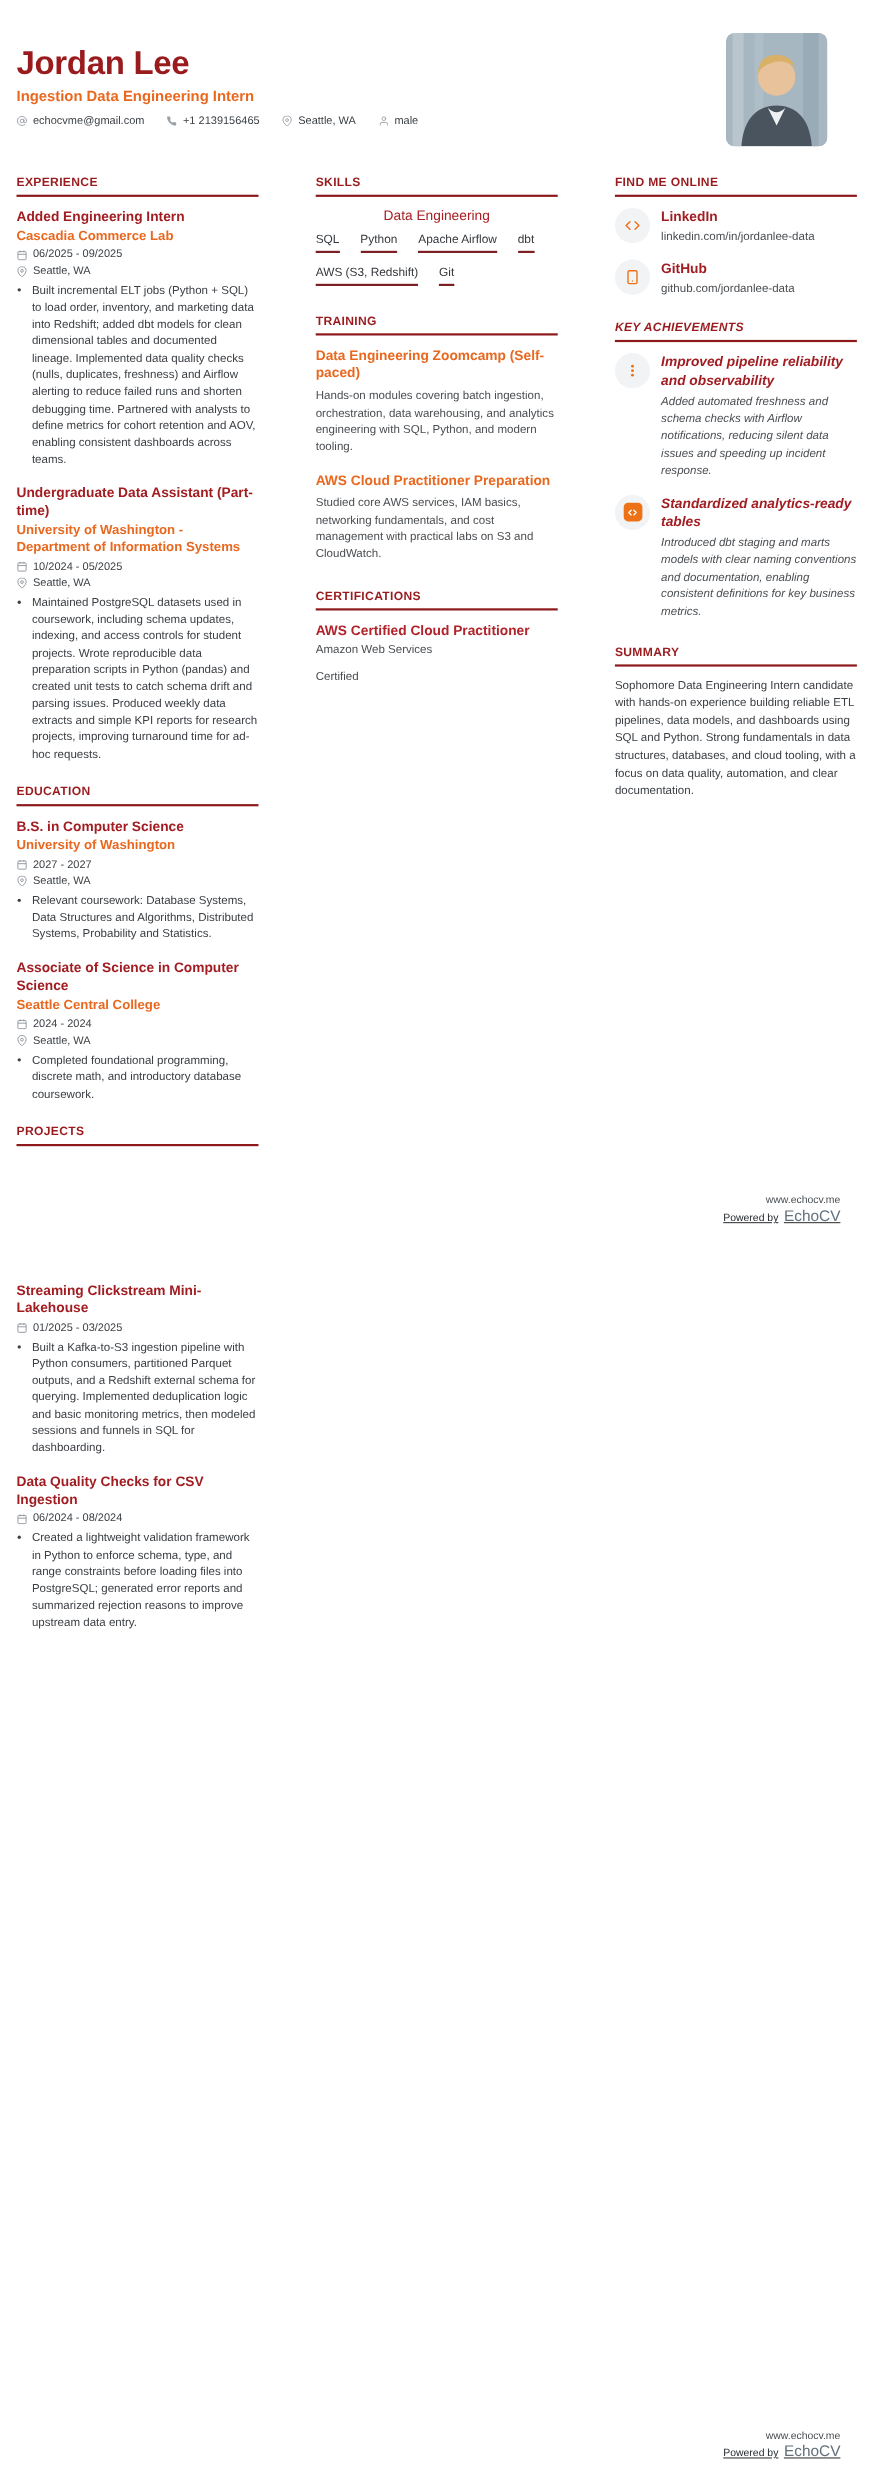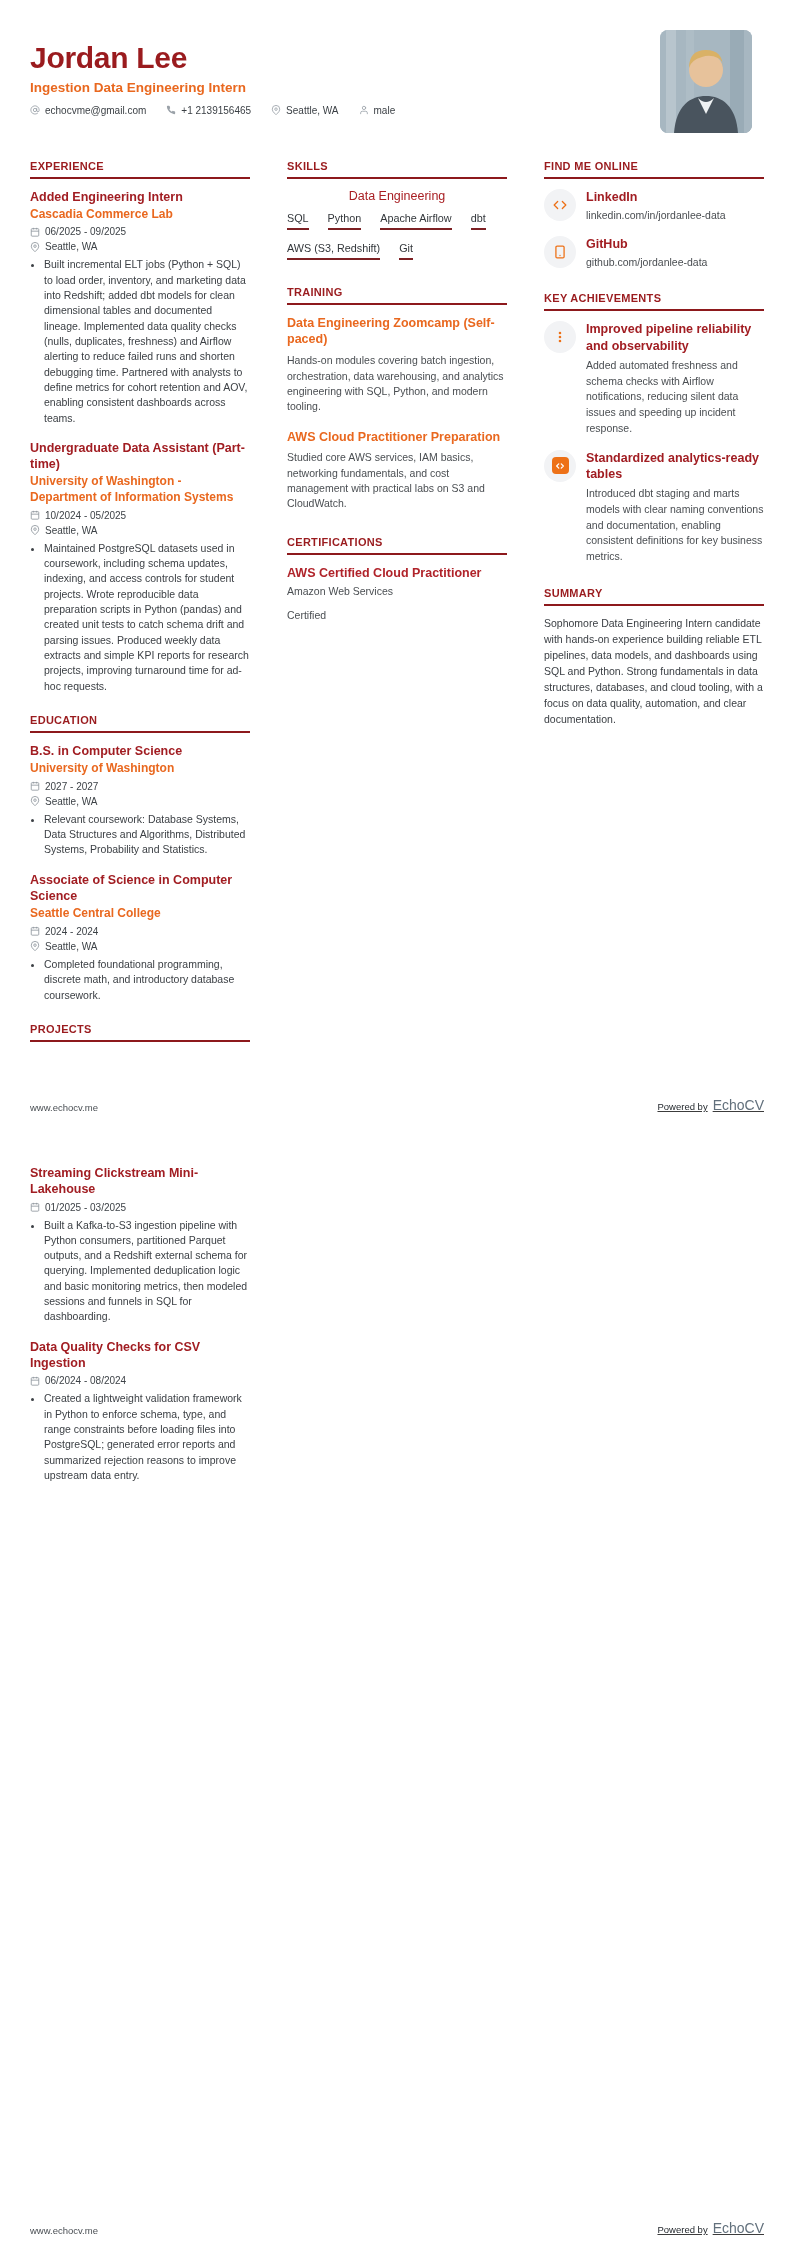--- a/index.html
+++ b/index.html
@@ -8,21 +8,21 @@
     font-family:"Liberation Sans","DejaVu Sans",sans-serif;
     color:#3c3c3c;
   }
   .page {
     position:relative;
     width:794px; height:1123px;
     background:#fff;
     overflow:hidden;
     box-sizing:border-box;
   }
-  .page-pad { padding:0 30px; }
+  .page-pad { padding:0 15px; }
 
   
   .hdr { padding-top:42px; }
   .name {
     margin:0; font-size:30px; font-weight:700;
     color:#9a1b1e; letter-spacing:-0.3px; line-height:1.05;
   }
   .job-title { margin-top:6px; font-size:13.5px; font-weight:700; color:#e9681f; }
   .contacts { display:flex; align-items:center; gap:20px; margin-top:10px; }
   .contact { display:flex; align-items:center; gap:5px; font-size:10px; color:#3a3f44; }
@@ -82,21 +82,21 @@
   .chip svg { width:10px; height:10px; }
   .row-title { font-size:12.5px; font-weight:700; color:#a11d22; line-height:1.3; }
   .row-sub { font-size:10.5px; color:#4a4e52; margin-top:3px; line-height:1.45; }
   .ach-desc { font-size:10.5px; color:#4a4e52; margin-top:4px; line-height:1.5; }
 
   .summary-text { font-size:10.5px; line-height:1.52; color:#3c4045; margin:0; }
 
   
   .footer {
     position:absolute; left:30px; right:30px; bottom:10px;
-    display:flex; justify-content:space-between; align-items:flex-end;
+    display:flex; justify-content:space-between; align-items:flex-end;flex-direction:column;
   }
   .site { font-size:9.5px; color:#4a4f54; }
   .powered { display:flex; align-items:baseline; gap:5px;text-decoration:underline; }
   .powered-label { font-size:9.5px; color:#24292e; }
   .brand { font-size:14px; color:#62707c; }
 </style>
 </head>
 <body>
 
 <div class="page">
@@ -350,21 +350,21 @@
                   <line x1="12" y1="18" x2="12.01" y2="18"></line>
                 </svg>
             </div>
             <div>
               <div class="row-title">GitHub</div>
               <div class="row-sub">github.com/jordanlee-data</div>
             </div>
           </div>
         </div>
 
-        <div class="section" style="margin-top:22px;">
+        <div class="section" style="margin-top:22px;font-style:italic;">
           <h3 class="sec-h">KEY ACHIEVEMENTS</h3>
 
           <div class="row-item">
             <div class="badge">
               <svg viewBox="0 0 24 24" fill="#ed7117">
                   <circle cx="12" cy="5" r="2.2"></circle>
                   <circle cx="12" cy="12" r="2.2"></circle>
                   <circle cx="12" cy="19" r="2.2"></circle>
                 </svg>
             </div>

